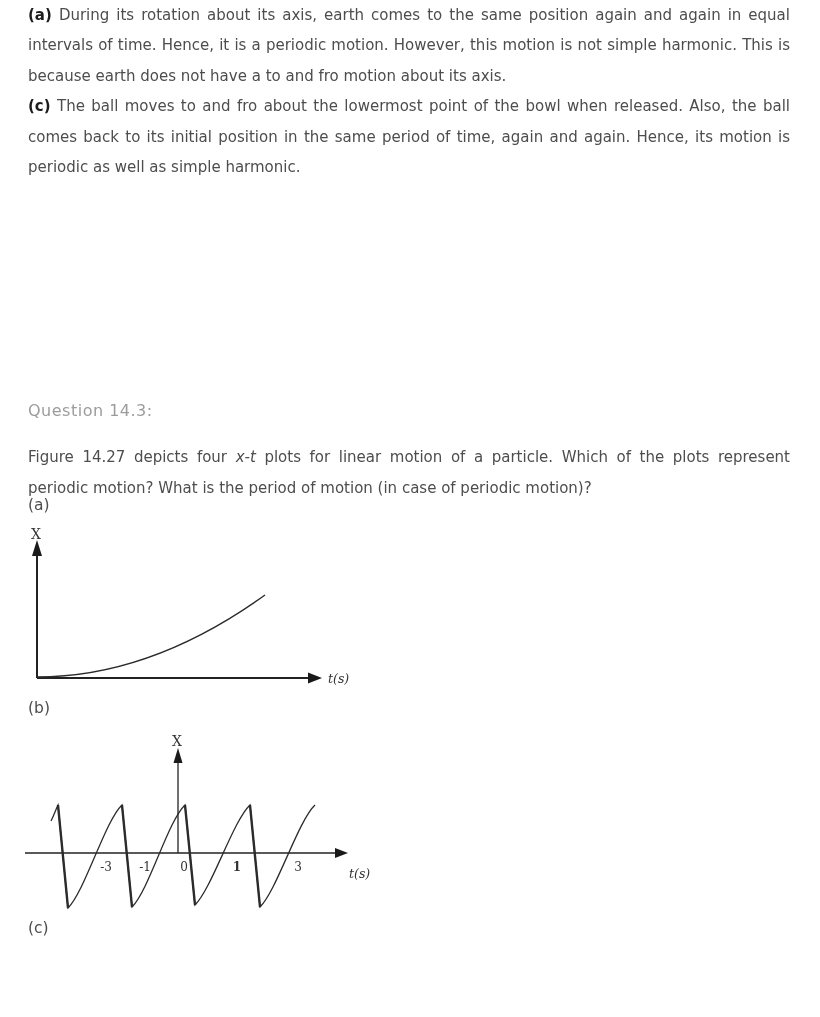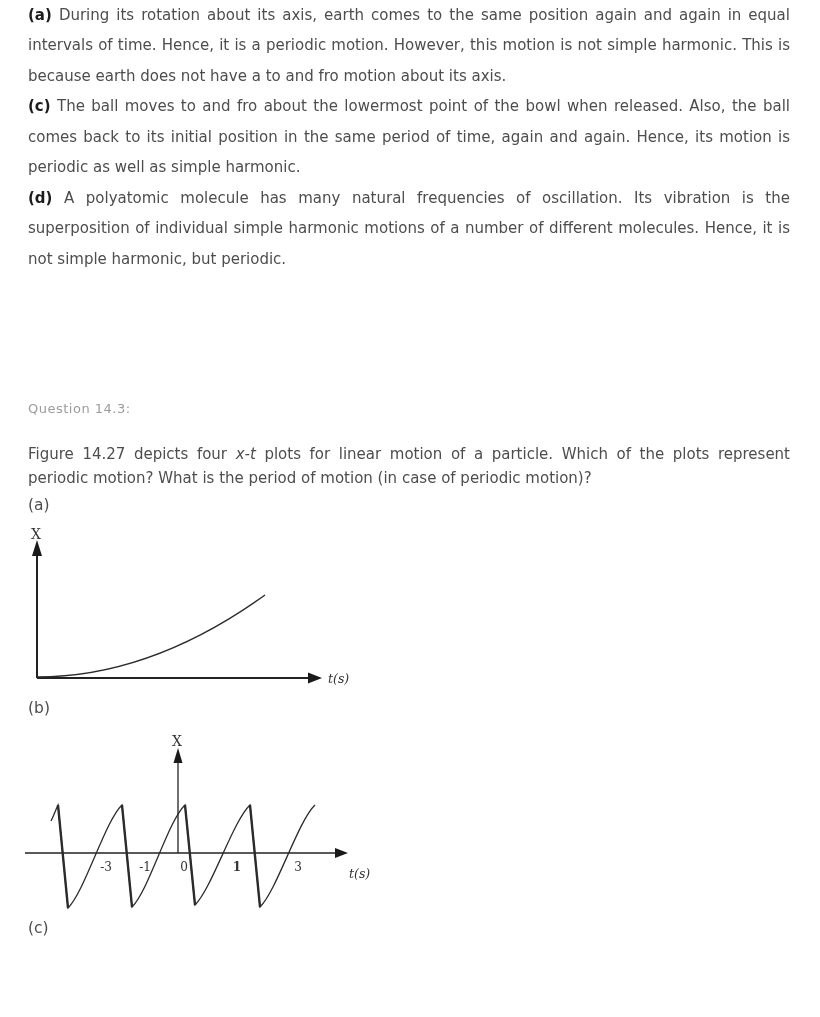--- a/index.html
+++ b/index.html
@@ -24,31 +24,31 @@
   }
   .answers p { margin: 0; }
   .marker {
     font-weight: bold;
     color: #1c1c1c;
   }
   .q-heading {
     position: absolute;
     left: 28px;
     top: 401px;
-    font-size: 13px;
+    font-size: 16px;
     color: #9c9c9c;
     letter-spacing: 0.5px;
   }
   .q-text {
     position: absolute;
     left: 28px;
     top: 427px;
     width: 762px;
     font-size: 15px;
-    line-height: 24px;
+    line-height: 31px;
     color: #4d4d4d;
     text-align: justify;
   }
   .q-text .it { font-style: italic; }
   .fig-label {
     position: absolute;
     left: 28px;
     font-size: 15.5px;
     color: #4d4d4d;
     line-height: 18px;
@@ -87,21 +87,20 @@
   .tick-bold { font-weight: bold; }
 </style>
 </head>
 <body>
 
 <div class="page">
 
   <div class="answers">
     <p><span class="marker">(a)</span> <span>During its rotation about its axis, earth comes to the same position again and again in equal intervals of time. Hence, it is a periodic motion. However, this motion is not simple harmonic. This is because earth does not have a to and fro motion about its axis.</span></p>
     <p><span class="marker">(c)</span> <span>The ball moves to and fro about the lowermost point of the bowl when released. Also, the ball comes back to its initial position in the same period of time, again and again. Hence, its motion is periodic as well as simple harmonic.</span></p>
-    <p><span class="marker">(d)</span> <span>A polyatomic molecule has many natural frequencies of oscillation. Its vibration is the superposition of individual simple harmonic motions of a number of different molecules. Hence, it is not simple harmonic, but periodic.</span></p>
   </div>
 
   <div class="q-heading">Question 14.3:</div>
 
   <p class="q-text"><span>Figure 14.27 depicts four </span><span class="it">x-t</span><span> plots for linear motion of a particle. Which of the plots represent periodic motion? What is the period of motion (in case of periodic motion)?</span></p>
 
   <div class="fig-label a">(a)</div>
 
   <div class="graph-a">
     <svg width="360" height="180" viewBox="0 0 360 180">

